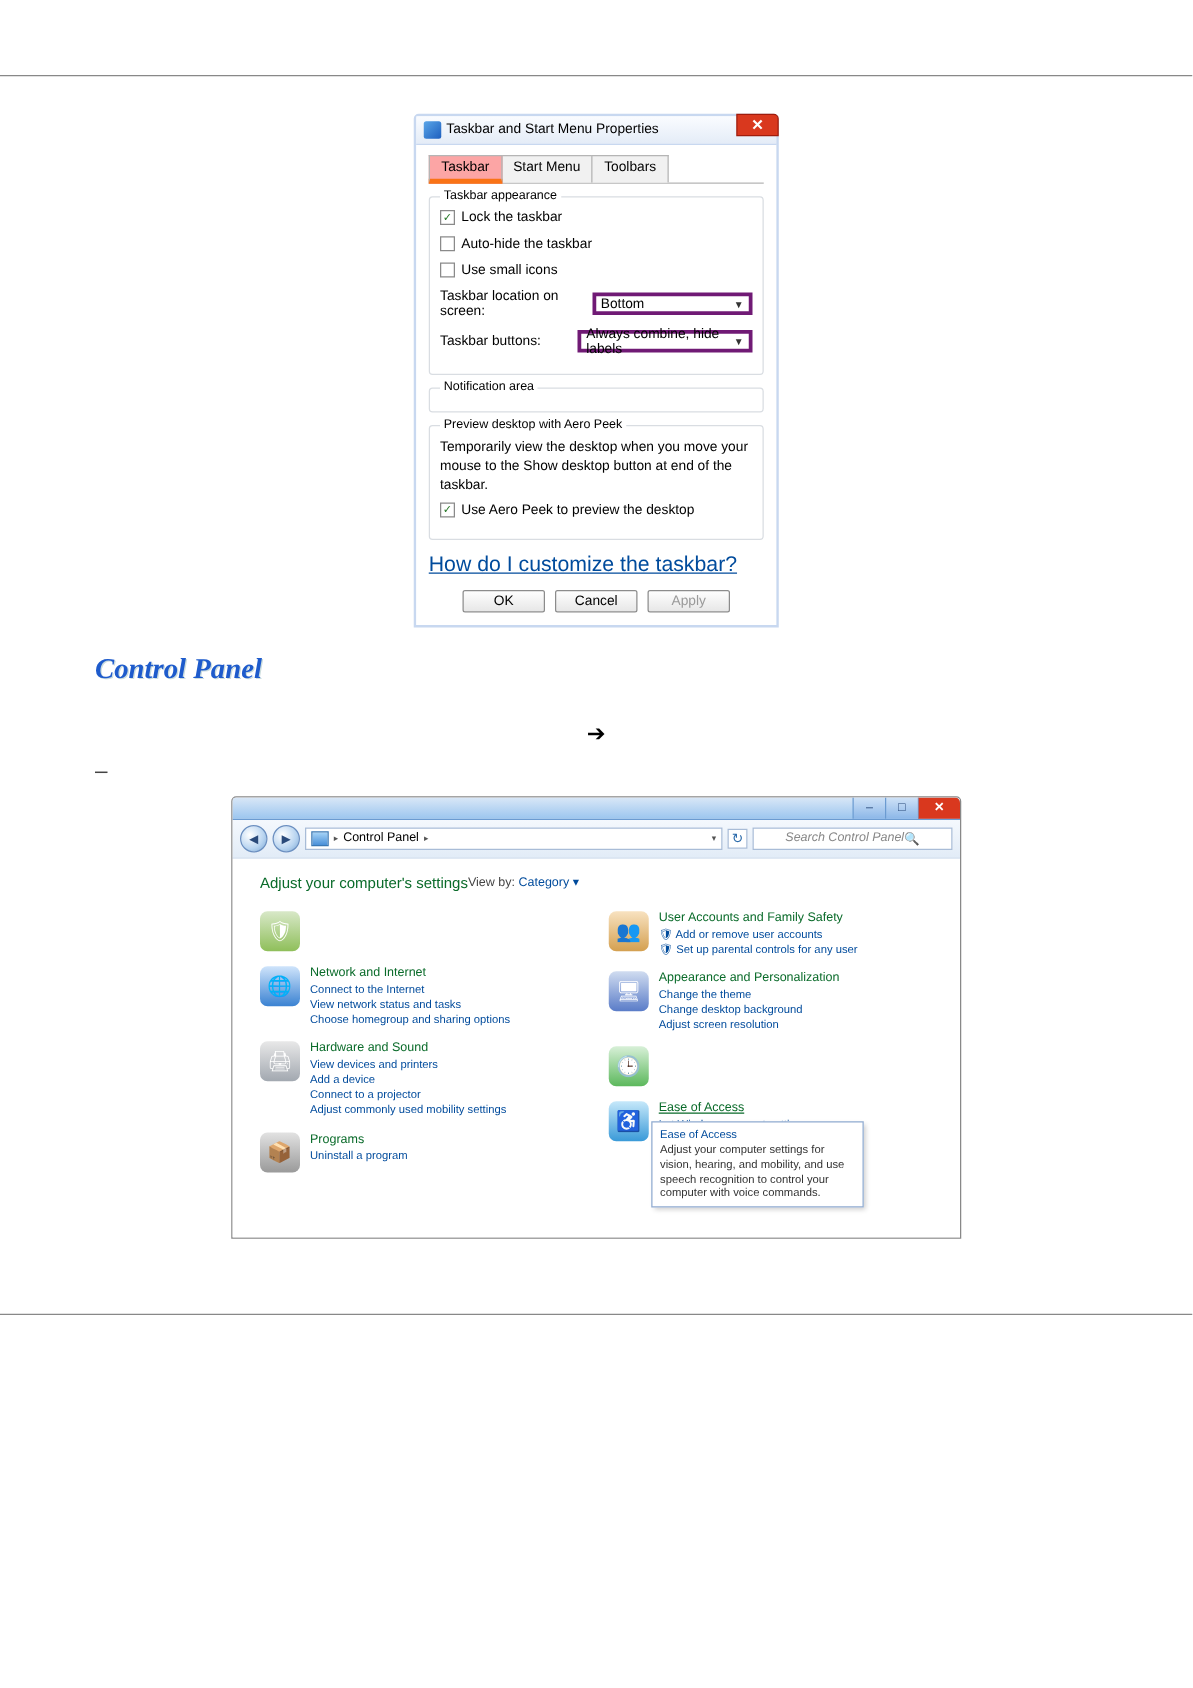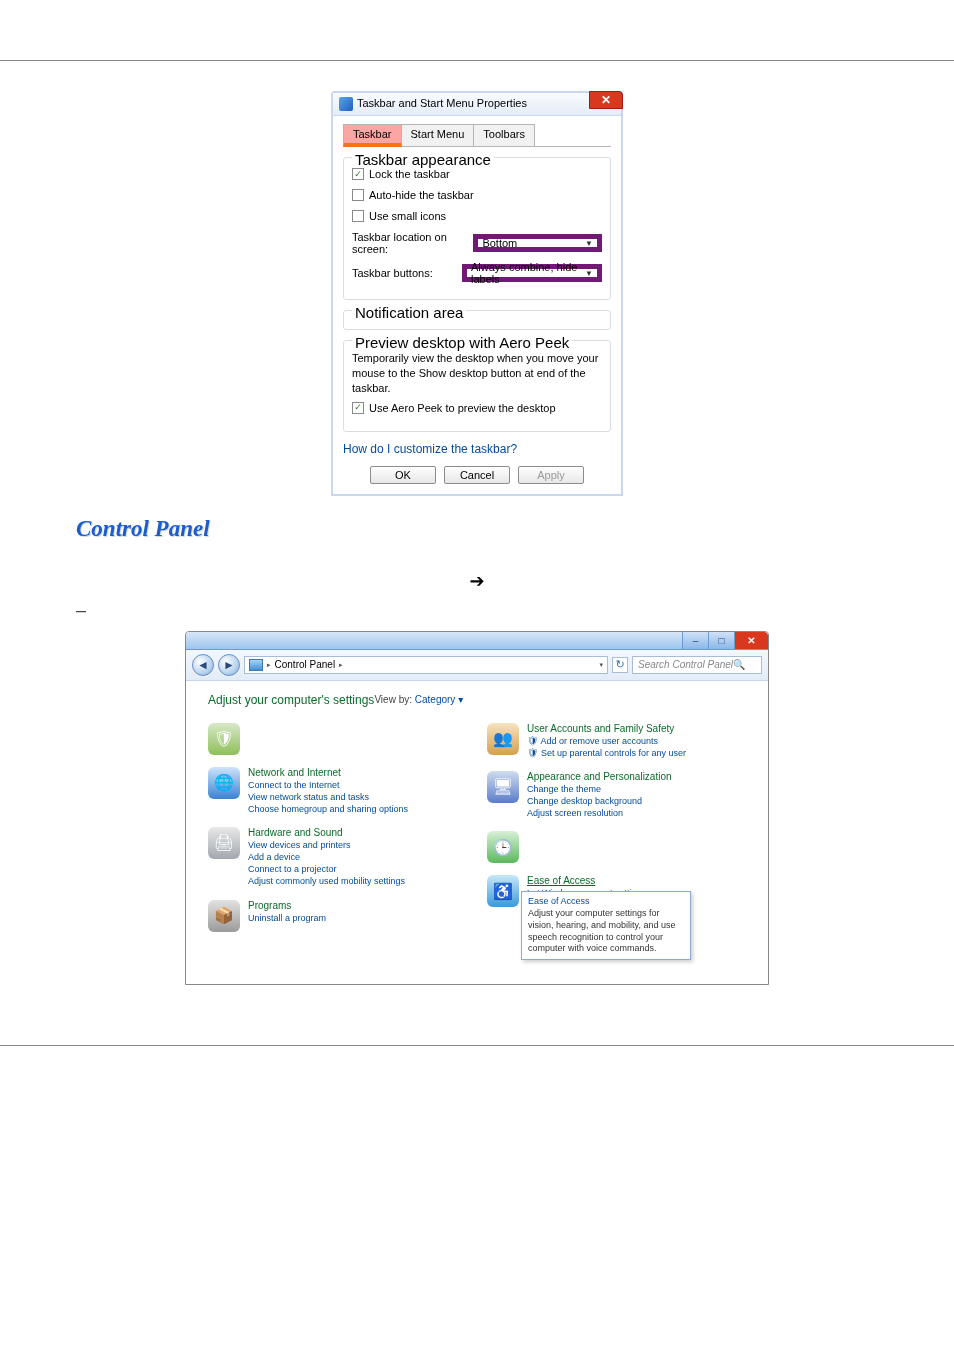--- a/index.html
+++ b/index.html
@@ -7,49 +7,49 @@
 .page{border-top:1px solid #888;border-bottom:1px solid #888;padding:30px 40px 60px}
 .dialog{width:292px;margin:0 auto 20px;border:2px solid #c8d8f0;border-radius:4px 4px 0 0;background:#f0f4fb;position:relative;font-size:11px;color:#000}
 .titlebar{display:flex;padding:4px 6px;background:linear-gradient(#fafcff,#e4ecf7);border-bottom:1px solid #c8d8f0;position:relative}
 .titlebar .win-ico{width:14px;height:14px;background:linear-gradient(135deg,#5aa6e8,#1e5fbf);border-radius:2px;margin-right:4px}
 .titlebar .close{position:absolute;top:-2px;right:-2px;width:34px;height:18px;background:#d9381e;color:#fff;border:1px solid #a01c0c;border-radius:0 4px 0 0;display:flex;align-items:center;justify-content:center;font-weight:bold;font-size:12px}
 .body{background:#fff;padding:8px 10px 10px}
 .tabs{display:flex;border-bottom:1px solid #b5b5b5;margin-bottom:10px}
 .tab{padding:3px 9px;font-size:11px;border:1px solid #b5b5b5;border-bottom:none;background:#f1f1f1;margin-right:-1px}
 .tab.active{background:#fca5a5;border-bottom:4px solid #f97316;position:relative;z-index:1;margin-bottom:-1px}
 .grp{border:1px solid #d9dde2;border-radius:3px;padding:10px 8px 8px;margin-bottom:10px;position:relative}
-.grp>.legend{position:absolute;top:-7px;left:8px;background:#fff;padding:0 3px;font-size:15px}
+.grp>.legend{position:absolute;top:-7px;left:8px;background:#fff;padding:0 3px;font-size:10px}
 .cbrow{display:flex;align-items:center;gap:5px;margin-bottom:9px}
 .cb{width:12px;height:12px;border:1px solid #8a8a8a;background:#fff;display:inline-flex;align-items:center;justify-content:center;font-size:9px;color:#2a7a2a}
 .cb.ck::after{content:"✓";line-height:1}
 .row2{display:flex;justify-content:space-between;align-items:center;margin-bottom:9px}
-.sel{width:140px;height:18px;border:5px solid #701a75;background:#fff;font-size:11px;padding:1px 4px;display:flex;align-items:center;justify-content:space-between}
+.sel{width:140px;height:18px;border:3px solid #701a75;background:#fff;font-size:11px;padding:1px 4px;display:flex;align-items:center;justify-content:space-between}
 .sel .caret{font-size:8px;color:#333}
 .btn{border:1px solid #8c8c8c;background:linear-gradient(#fefefe,#e7e7e7);padding:2px 10px;font-size:11px;border-radius:2px}
 .txt{margin-bottom:6px;line-height:1.35}
-.link{color:#004b9c;font-size:12px}
+.link{color:#004b9c;text-decoration:underline;font-size:17px}
 .btnbar{display:flex;justify-content:center;gap:8px;margin-top:10px}
 .btnbar .btn{width:66px;text-align:center}
 .btn.disabled{color:#9a9a9a}
 .section-title{font-family:Georgia,"Times New Roman",serif;font-weight:bold;font-style:italic;font-size:23px;color:#1e5bcc;text-shadow:1px 1px 0 #cdd;margin:20px 36px 6px}
 .caption{font-family:Georgia,serif;font-style:italic;color:#666;font-size:14px;margin:0 36px 6px}
 .arrowline{font-size:18px;text-align:center;margin:4px 0 8px}
 .dash{margin:0 36px 10px;color:#444;font-size:18px}
 .cpwin{width:584px;margin:0 auto;border:1px solid #888;border-radius:4px 4px 0 0;background:#fff;font-size:10px;overflow:hidden}
 .cptitle{height:18px;background:linear-gradient(#d9e7f7,#9cc6ef);border-bottom:1px solid #6b9bd1;display:flex;justify-content:flex-end;align-items:stretch}
 .winbtns{display:flex}
 .winbtns div{width:26px;display:flex;align-items:center;justify-content:center;border-left:1px solid #6b9bd1;font-size:10px;background:linear-gradient(#cfe2f7,#8cb7e8);color:#2a4a7a}
 .winbtns .xbtn{background:#d9381e;color:#fff;width:34px;font-weight:bold;border-radius:0 4px 0 0}
 .cpnav{display:flex;align-items:center;padding:4px 6px;background:linear-gradient(#f4f8fd,#e2ecf7);border-bottom:1px solid #c6d6ea;gap:4px}
 .navcircle{width:22px;height:22px;border:1px solid #6b8fc0;border-radius:50%;background:radial-gradient(circle at 35% 35%,#fff,#b8d4f0 60%,#7aa6d2);display:flex;align-items:center;justify-content:center;font-size:12px;color:#2a4a7a}
 .crumb{flex:1;height:18px;border:1px solid #a8bcd7;background:#fff;display:flex;align-items:center;padding:0 4px;font-size:10px;gap:4px}
 .crumb .monico{width:14px;height:12px;background:linear-gradient(#a5d3f7,#4a90d8);border:1px solid #3a78b4}
 .small-caret{font-size:7px;color:#555}
 .refresh-ico{width:16px;height:16px;border:1px solid #a8bcd7;background:#fff;display:flex;align-items:center;justify-content:center;font-size:11px;color:#2a6aaa}
-.searchbox{width:130px;height:18px;border:1px solid #a8bcd7;background:#fff;display:flex;align-items:center;justify-content:flex-start;padding:0 5px;color:#888;font-style:italic}
+.searchbox{width:160px;height:18px;border:1px solid #a8bcd7;background:#fff;display:flex;align-items:center;justify-content:center;padding:0 5px;color:#888;font-style:italic}
 .searchbox .mag{font-style:normal;color:#3a6fab}
 .cpbody{padding:12px 22px 40px;background:#fff}
 .cphead{display:flex;justify-content:flex-start;align-items:center;margin-bottom:16px}
 .cphead .hdr{color:#0a6b2a;font-size:12px}
 .cphead .view{font-size:10px;color:#444}
 .cphead .view .catlink{color:#004b9c}
 .cpcols{display:flex;gap:20px}
 .cpcol{flex:1}
 .item{display:flex;gap:8px;margin-bottom:12px;position:relative}
 .bigico{width:32px;height:32px;border-radius:6px;display:flex;align-items:center;justify-content:center;flex-shrink:0;font-size:16px;color:#fff}

